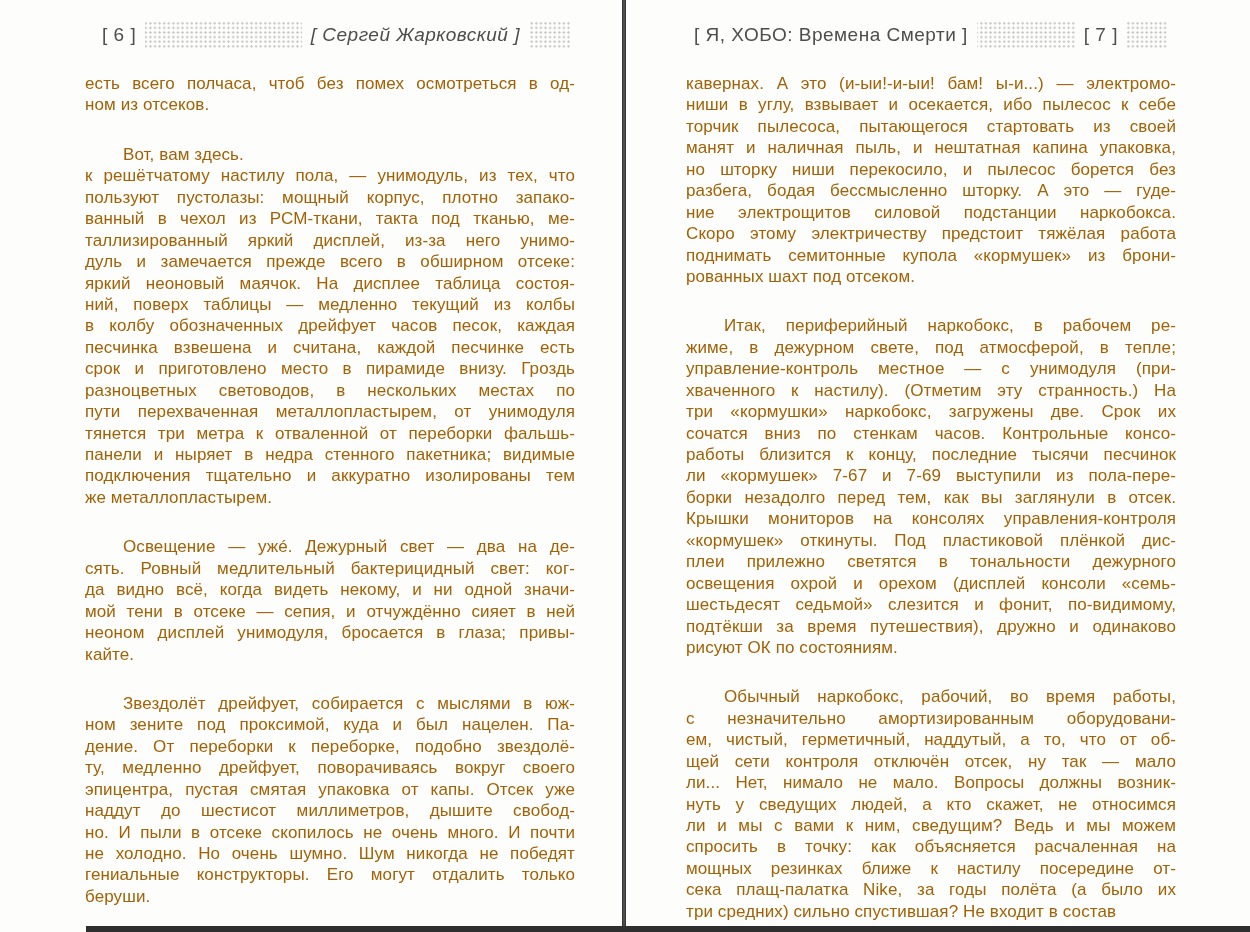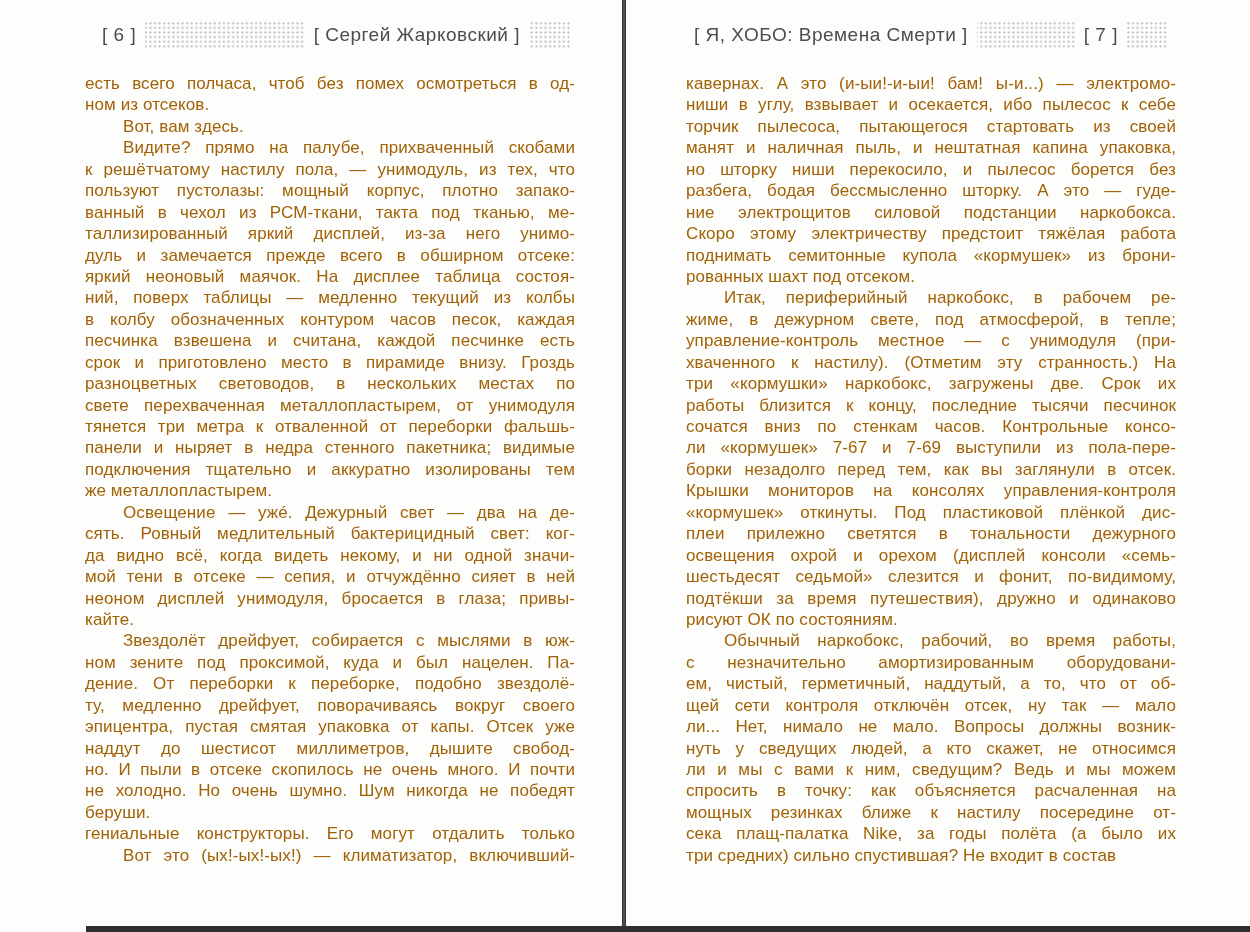--- a/index.html
+++ b/index.html
@@ -36,21 +36,21 @@
   .page-header .hdr-item {
     display: inline-block;
     background: #fdfdfb;
     line-height: 27px;
     padding: 0 9px;
     letter-spacing: 0.5px;
   }
   .hdr-spacer { flex: 1 1 auto; }
   #header-left  { left: 93px;  width: 478px; }
   #header-right { left: 685px; width: 482px; }
-  #header-left  .hdr-title  { margin-right: 42px; }
+  #header-left  .hdr-title  { margin-right: 42px; font-style: italic; }
   #header-right .hdr-number { margin-right: 40px; }
 
   
   .page-body {
     position: absolute; top: 73px; width: 490px;
     color: #a16207;
     font-size: 17px;
   }
   #body-left  { left: 85px; }
   #body-right { left: 686px; }
@@ -58,21 +58,21 @@
   .para { margin: 0; }
   .line {
     height: 21.45px;
     line-height: 21.45px;
     overflow: hidden;
     text-align: justify;
     text-align-last: justify;
     letter-spacing: 0.1px;
   }
   .line.last { text-align-last: left; }
-  .line.indent { text-indent: 38px; }
+  .line.indent { text-indent: 38px; margin-top: 28px; }
 </style>
 </head>
 <body>
 
 <div class="spread">
 
   <div class="page-header" id="header-left">
     <span class="hdr-item hdr-number">[ 6 ]</span>
     <span class="hdr-spacer"></span>
     <span class="hdr-item hdr-title">[ Сергей Жарковский ]</span>
@@ -86,33 +86,32 @@
 
   <div class="page-body" id="body-left">
       <div class="para">
         <div class="line">есть всего полчаса, чтоб без помех осмотреться в од-</div>
         <div class="line last">ном из отсеков.</div>
       </div>
       <div class="para">
         <div class="line last indent">Вот, вам здесь.</div>
       </div>
       <div class="para">
-        <div class="line indent">Видите? прямо на палубе, прихваченный скобами</div>
         <div class="line">к решётчатому настилу пола, — унимодуль, из тех, что</div>
         <div class="line">пользуют пустолазы: мощный корпус, плотно запако-</div>
         <div class="line">ванный в чехол из РСМ-ткани, такта под тканью, ме-</div>
         <div class="line">таллизированный яркий дисплей, из-за него унимо-</div>
         <div class="line">дуль и замечается прежде всего в обширном отсеке:</div>
         <div class="line">яркий неоновый маячок. На дисплее таблица состоя-</div>
         <div class="line">ний, поверх таблицы — медленно текущий из колбы</div>
-        <div class="line">в колбу обозначенных контуром часов песок, каждая</div>
+        <div class="line">в колбу обозначенных дрейфует часов песок, каждая</div>
         <div class="line">песчинка взвешена и считана, каждой песчинке есть</div>
         <div class="line">срок и приготовлено место в пирамиде внизу. Гроздь</div>
         <div class="line">разноцветных световодов, в нескольких местах по</div>
-        <div class="line">свете перехваченная металлопластырем, от унимодуля</div>
+        <div class="line">пути перехваченная металлопластырем, от унимодуля</div>
         <div class="line">тянется три метра к отваленной от переборки фальшь-</div>
         <div class="line">панели и ныряет в недра стенного пакетника; видимые</div>
         <div class="line">подключения тщательно и аккуратно изолированы тем</div>
         <div class="line last">же металлопластырем.</div>
       </div>
       <div class="para">
         <div class="line indent">Освещение — ужé. Дежурный свет — два на де-</div>
         <div class="line">сять. Ровный медлительный бактерицидный свет: ког-</div>
         <div class="line">да видно всё, когда видеть некому, и ни одной значи-</div>
         <div class="line">мой тени в отсеке — сепия, и отчуждённо сияет в ней</div>
@@ -121,22 +120,22 @@
       </div>
       <div class="para">
         <div class="line indent">Звездолёт дрейфует, собирается с мыслями в юж-</div>
         <div class="line">ном зените под проксимой, куда и был нацелен. Па-</div>
         <div class="line">дение. От переборки к переборке, подобно звездолё-</div>
         <div class="line">ту, медленно дрейфует, поворачиваясь вокруг своего</div>
         <div class="line">эпицентра, пустая смятая упаковка от капы. Отсек уже</div>
         <div class="line">наддут до шестисот миллиметров, дышите свобод-</div>
         <div class="line">но. И пыли в отсеке скопилось не очень много. И почти</div>
         <div class="line">не холодно. Но очень шумно. Шум никогда не победят</div>
+        <div class="line">гениальные конструкторы. Его могут отдалить только</div>
         <div class="line last">беруши.</div>
-        <div class="line">гениальные конструкторы. Его могут отдалить только</div>
       </div>
       <div class="para">
         <div class="line indent">Вот это (ых!-ых!-ых!) — климатизатор, включивший-</div>
       </div>
     </div>
 
   <div class="page-body" id="body-right">
       <div class="para">
         <div class="line">кавернах. А это (и-ыи!-и-ыи! бам! ы-и...) — электромо-</div>
         <div class="line">ниши в углу, взвывает и осекается, ибо пылесос к себе</div>
@@ -148,22 +147,22 @@
         <div class="line">Скоро этому электричеству предстоит тяжёлая работа</div>
         <div class="line">поднимать семитонные купола «кормушек» из брони-</div>
         <div class="line last">рованных шахт под отсеком.</div>
       </div>
       <div class="para">
         <div class="line indent">Итак, периферийный наркобокс, в рабочем ре-</div>
         <div class="line">жиме, в дежурном свете, под атмосферой, в тепле;</div>
         <div class="line">управление-контроль местное — с унимодуля (при-</div>
         <div class="line">хваченного к настилу). (Отметим эту странность.) На</div>
         <div class="line">три «кормушки» наркобокс, загружены две. Срок их</div>
+        <div class="line">сочатся вниз по стенкам часов. Контрольные консо-</div>
         <div class="line">работы близится к концу, последние тысячи песчинок</div>
-        <div class="line">сочатся вниз по стенкам часов. Контрольные консо-</div>
         <div class="line">ли «кормушек» 7-67 и 7-69 выступили из пола-пере-</div>
         <div class="line">борки незадолго перед тем, как вы заглянули в отсек.</div>
         <div class="line">Крышки мониторов на консолях управления-контроля</div>
         <div class="line">«кормушек» откинуты. Под пластиковой плёнкой дис-</div>
         <div class="line">плеи прилежно светятся в тональности дежурного</div>
         <div class="line">освещения охрой и орехом (дисплей консоли «семь-</div>
         <div class="line">шестьдесят седьмой» слезится и фонит, по-видимому,</div>
         <div class="line">подтёкши за время путешествия), дружно и одинаково</div>
         <div class="line last">рисуют ОК по состояниям.</div>
       </div>

